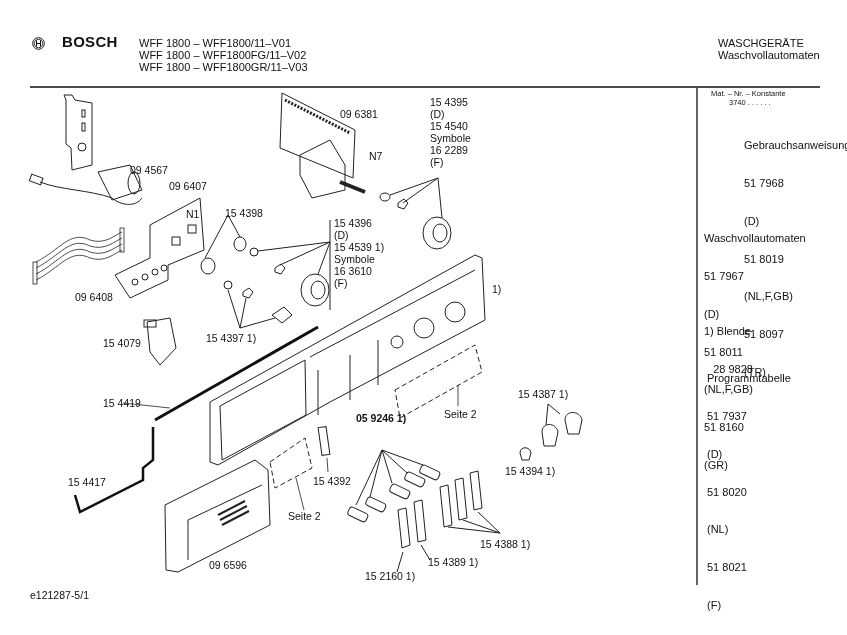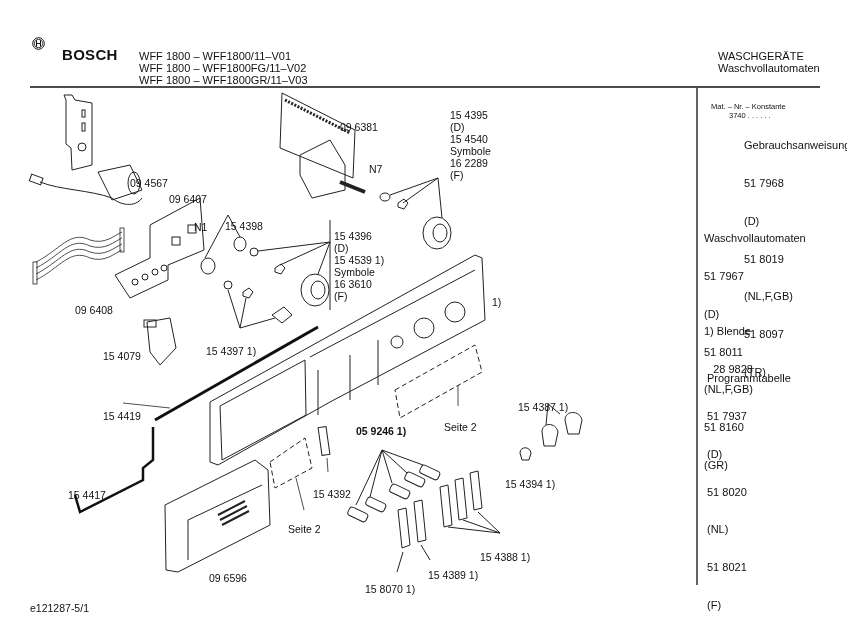--- a/index.html
+++ b/index.html
@@ -1,18 +1,18 @@
 <!DOCTYPE html>
 <html><head>
 <meta charset="utf-8">
 <style>
   html,body{margin:0;padding:0;background:#fff;}
   body{width:847px;height:635px;position:relative;overflow:hidden;font-family:"Liberation Sans",sans-serif;color:#111;}
   .abs{position:absolute;}
-  .lbl{position:absolute;font-size:10.5px;line-height:12px;white-space:nowrap;color:#111;margin-top:13px;}
+  .lbl{position:absolute;font-size:10.5px;line-height:12px;white-space:nowrap;color:#111;}
   .hdr-model{font-size:11px;line-height:12.5px;}
   .brand{font-weight:bold;font-size:15px;letter-spacing:0.3px;}
   .rc{font-size:11px;line-height:12.6px;white-space:pre;}
   .small{font-size:7.5px;line-height:9px;}
   svg{position:absolute;left:0;top:0;}
 </style>
 </head>
 <body>
 
 <div class="abs" style="left:32px;top:37px;width:13px;height:13px;">
@@ -169,31 +169,31 @@
     <path d="M542 432 C542 422,556 422,558 432 L555 446 L544 446 Z"></path>
     <path d="M565 420 C565 410,580 410,582 420 L579 434 L568 434 Z"></path>
     <path d="M520 453 C520 446,530 446,531 453 L529 460 L522 460 Z"></path>
     <line x1="546" y1="425" x2="548" y2="404"></line>
       <line x1="560" y1="414" x2="548" y2="404"></line>
   </g>
 </svg>
 
 <div class="lbl" style="left:340px;top:108px;">09 6381</div>
 <div class="lbl" style="left:369px;top:150px;">N7</div>
-<div class="lbl" style="left:450px;top:96px;">
+<div class="lbl" style="left:430px;top:96px;">
   <div>15 4395</div>
   <div>(D)</div>
   <div>15 4540</div>
   <div>Symbole</div>
   <div>16 2289</div>
   <div>(F)</div>
 </div>
 <div class="lbl" style="left:130px;top:164px;">09 4567</div>
 <div class="lbl" style="left:169px;top:180px;">09 6407</div>
-<div class="lbl" style="left:194px;top:208px;text-align:right;">N1</div>
+<div class="lbl" style="left:186px;top:208px;text-align:right;">N1</div>
 <div class="lbl" style="left:225px;top:207px;">15 4398</div>
 <div class="lbl" style="left:334px;top:217px;">
   <div>15 4396</div>
   <div>(D)</div>
   <div>15 4539 1)</div>
   <div>Symbole</div>
   <div>16 3610</div>
   <div>(F)</div>
 </div>
 <div class="lbl" style="left:39px;top:291px;padding-left:36px;">09 6408</div>
@@ -204,21 +204,21 @@
 <div class="lbl" style="left:68px;top:476px;">15 4417</div>
 <div class="lbl" style="left:313px;top:475px;">15 4392</div>
 <div class="lbl" style="left:444px;top:408px;">Seite 2</div>
 <div class="lbl" style="left:288px;top:510px;">Seite 2</div>
 <div class="lbl" style="left:209px;top:559px;">09 6596</div>
 <div class="lbl" style="left:356px;top:412px;font-weight:bold;">05 9246 1)</div>
 <div class="lbl" style="left:518px;top:388px;">15 4387 1)</div>
 <div class="lbl" style="left:505px;top:465px;">15 4394 1)</div>
 <div class="lbl" style="left:480px;top:538px;">15 4388 1)</div>
 <div class="lbl" style="left:428px;top:556px;">15 4389 1)</div>
-<div class="lbl" style="left:365px;top:570px;">15 8070 1)</div>
+<div class="lbl" style="left:365px;top:570px;">15 2160 1)</div>
 
 <div class="lbl small" style="left:711px;top:89px;">Mat. – Nr. – Konstante</div>
 <div class="lbl small" style="left:729px;top:98px;">3740 . .   . . . .</div>
 
 <div class="abs rc" style="left:744px;top:114px;">
   <div>Gebrauchsanweisung</div>
   <div>51 7968</div>
   <div>(D)</div>
   <div>51 8019</div>
   <div>(NL,F,GB)</div>

